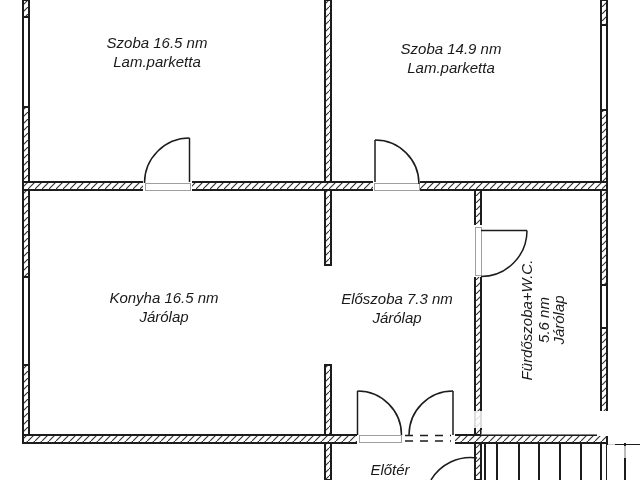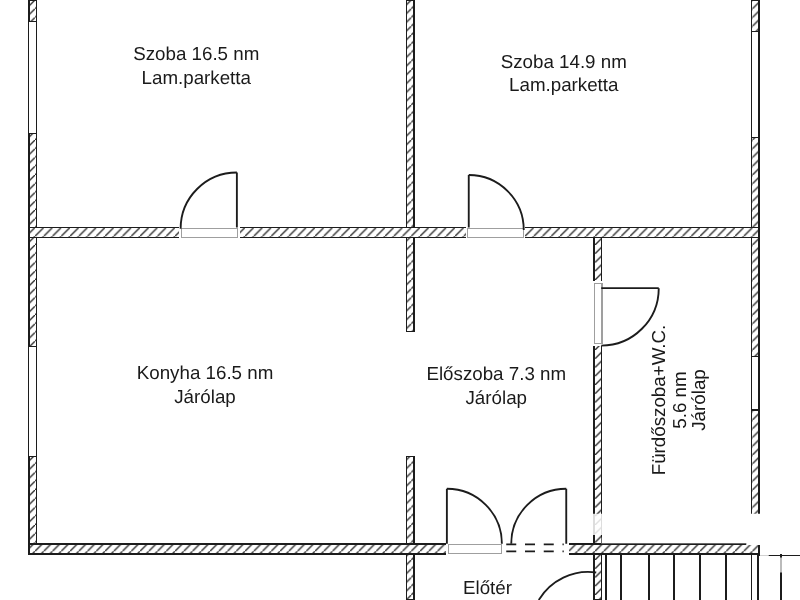--- a/index.html
+++ b/index.html
@@ -1,17 +1,17 @@
 <!DOCTYPE html>
 <html><head>
 <meta charset="utf-8">
 <style>
   html,body{margin:0;padding:0;background:#ffffff;}
   #stage{position:relative;width:640px;height:480px;background:#ffffff;overflow:hidden;
-         font-family:"Liberation Sans",sans-serif;}
+         font-family:"Liberation Sans",sans-serif;font-style:italic;}
   svg{position:absolute;left:0;top:0;}
   .wall{fill:url(#hatch);stroke:#1c1c1c;stroke-width:1.2;}
   .window{fill:#ffffff;stroke:#1c1c1c;stroke-width:1.1;}
   .gap{fill:#ffffff;stroke:none;}
   .jamb{fill:#ffffff;stroke:#9f9f9f;stroke-width:1;}
   .door{fill:none;stroke:#1c1c1c;stroke-width:1.5;}
   .dash{fill:none;stroke:#1c1c1c;stroke-width:1.4;stroke-dasharray:8 7;}
   .stair{stroke:#1c1c1c;stroke-width:1.5;}
   .thin{stroke:#1c1c1c;stroke-width:1.2;}
   .wm{fill:#ffffff;stroke:none;}

